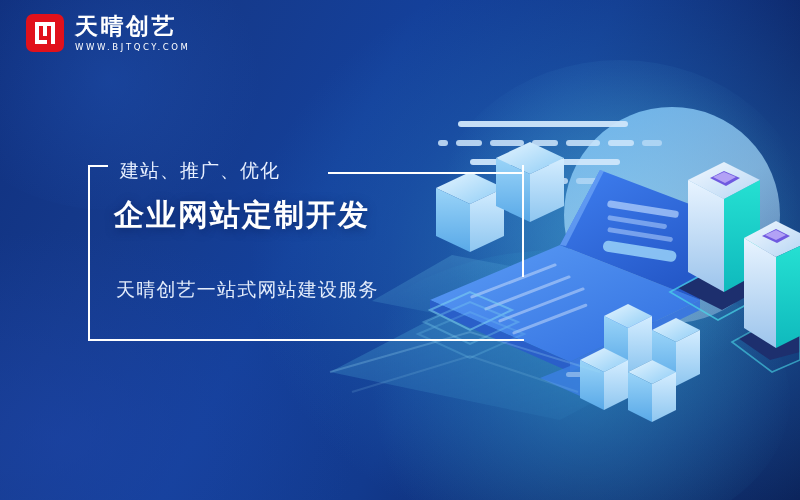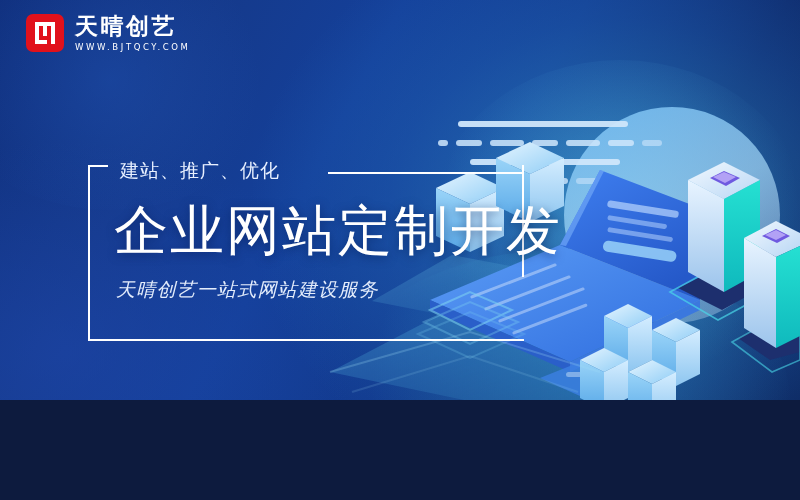--- a/index.html
+++ b/index.html
@@ -1,18 +1,18 @@
 <!DOCTYPE html>
 <html><head>
 <meta charset="utf-8">
 <style>
   html,body{margin:0;padding:0;background:#0d1b3e;}
   *{box-sizing:border-box;}
   #banner{
-    position:relative;width:800px;height:400px;overflow:hidden;
+    position:relative;width:800px;height:500px;overflow:hidden;
     font-family:"DejaVu Sans","Liberation Sans",sans-serif;
     background:
       radial-gradient(ellipse 520px 420px at 78% 52%, rgba(60,170,220,0.55) 0%, rgba(40,120,200,0.28) 45%, rgba(20,60,150,0.0) 72%),
       radial-gradient(ellipse 420px 300px at 8% 88%, rgba(30,70,170,0.55) 0%, rgba(20,45,130,0) 70%),
       linear-gradient(118deg,#10307e 0%,#153a8c 22%,#14409a 40%,#123a8e 58%,#0d2769 78%,#0a1f55 100%);
   }
   
   .glow{position:absolute;border-radius:50%;pointer-events:none;}
   .glow-a{left:430px;top:60px;width:380px;height:330px;
     background:radial-gradient(circle at 50% 45%, rgba(90,190,235,.38), rgba(90,190,235,0) 68%);}
@@ -42,25 +42,25 @@
   #copy{position:absolute;left:88px;top:165px;width:440px;height:178px;}
   .frame-line{position:absolute;background:#fff;}
   .f-top-stub{left:0;top:0;width:20px;height:2px;}
   .f-left{left:0;top:0;width:2px;height:176px;}
   .f-bottom{left:0;top:174px;width:436px;height:2px;}
   .f-right{left:434px;top:0;width:2px;height:112px;}
   .f-top-rule{left:240px;top:7px;width:196px;height:2px;background:#fff;position:absolute;}
 
   .eyebrow{position:absolute;left:32px;top:-7px;color:#e8f0ff;font-size:19px;
     letter-spacing:1px;white-space:nowrap;}
-  .headline{position:absolute;left:26px;top:30px;color:#ffffff;font-size:54px;
-    font-weight:normal;letter-spacing:2px;white-space:nowrap;
+  .headline{position:absolute;left:26px;top:30px;color:#ffffff;font-size:30px;
+    font-weight:bold;letter-spacing:2px;white-space:nowrap;
     text-shadow:0 2px 10px rgba(5,25,80,.55);}
   .subline{position:absolute;left:28px;top:112px;color:#e3ecfb;font-size:19px;
-    letter-spacing:1.2px;white-space:nowrap;font-style:italic;}
+    letter-spacing:1.2px;white-space:nowrap;}
 </style>
 </head>
 <body>
 
 <div id="banner">
 
   <div class="glow glow-a"></div>
   <div class="glow glow-b"></div>
   <div class="glow glow-c"></div>
 

